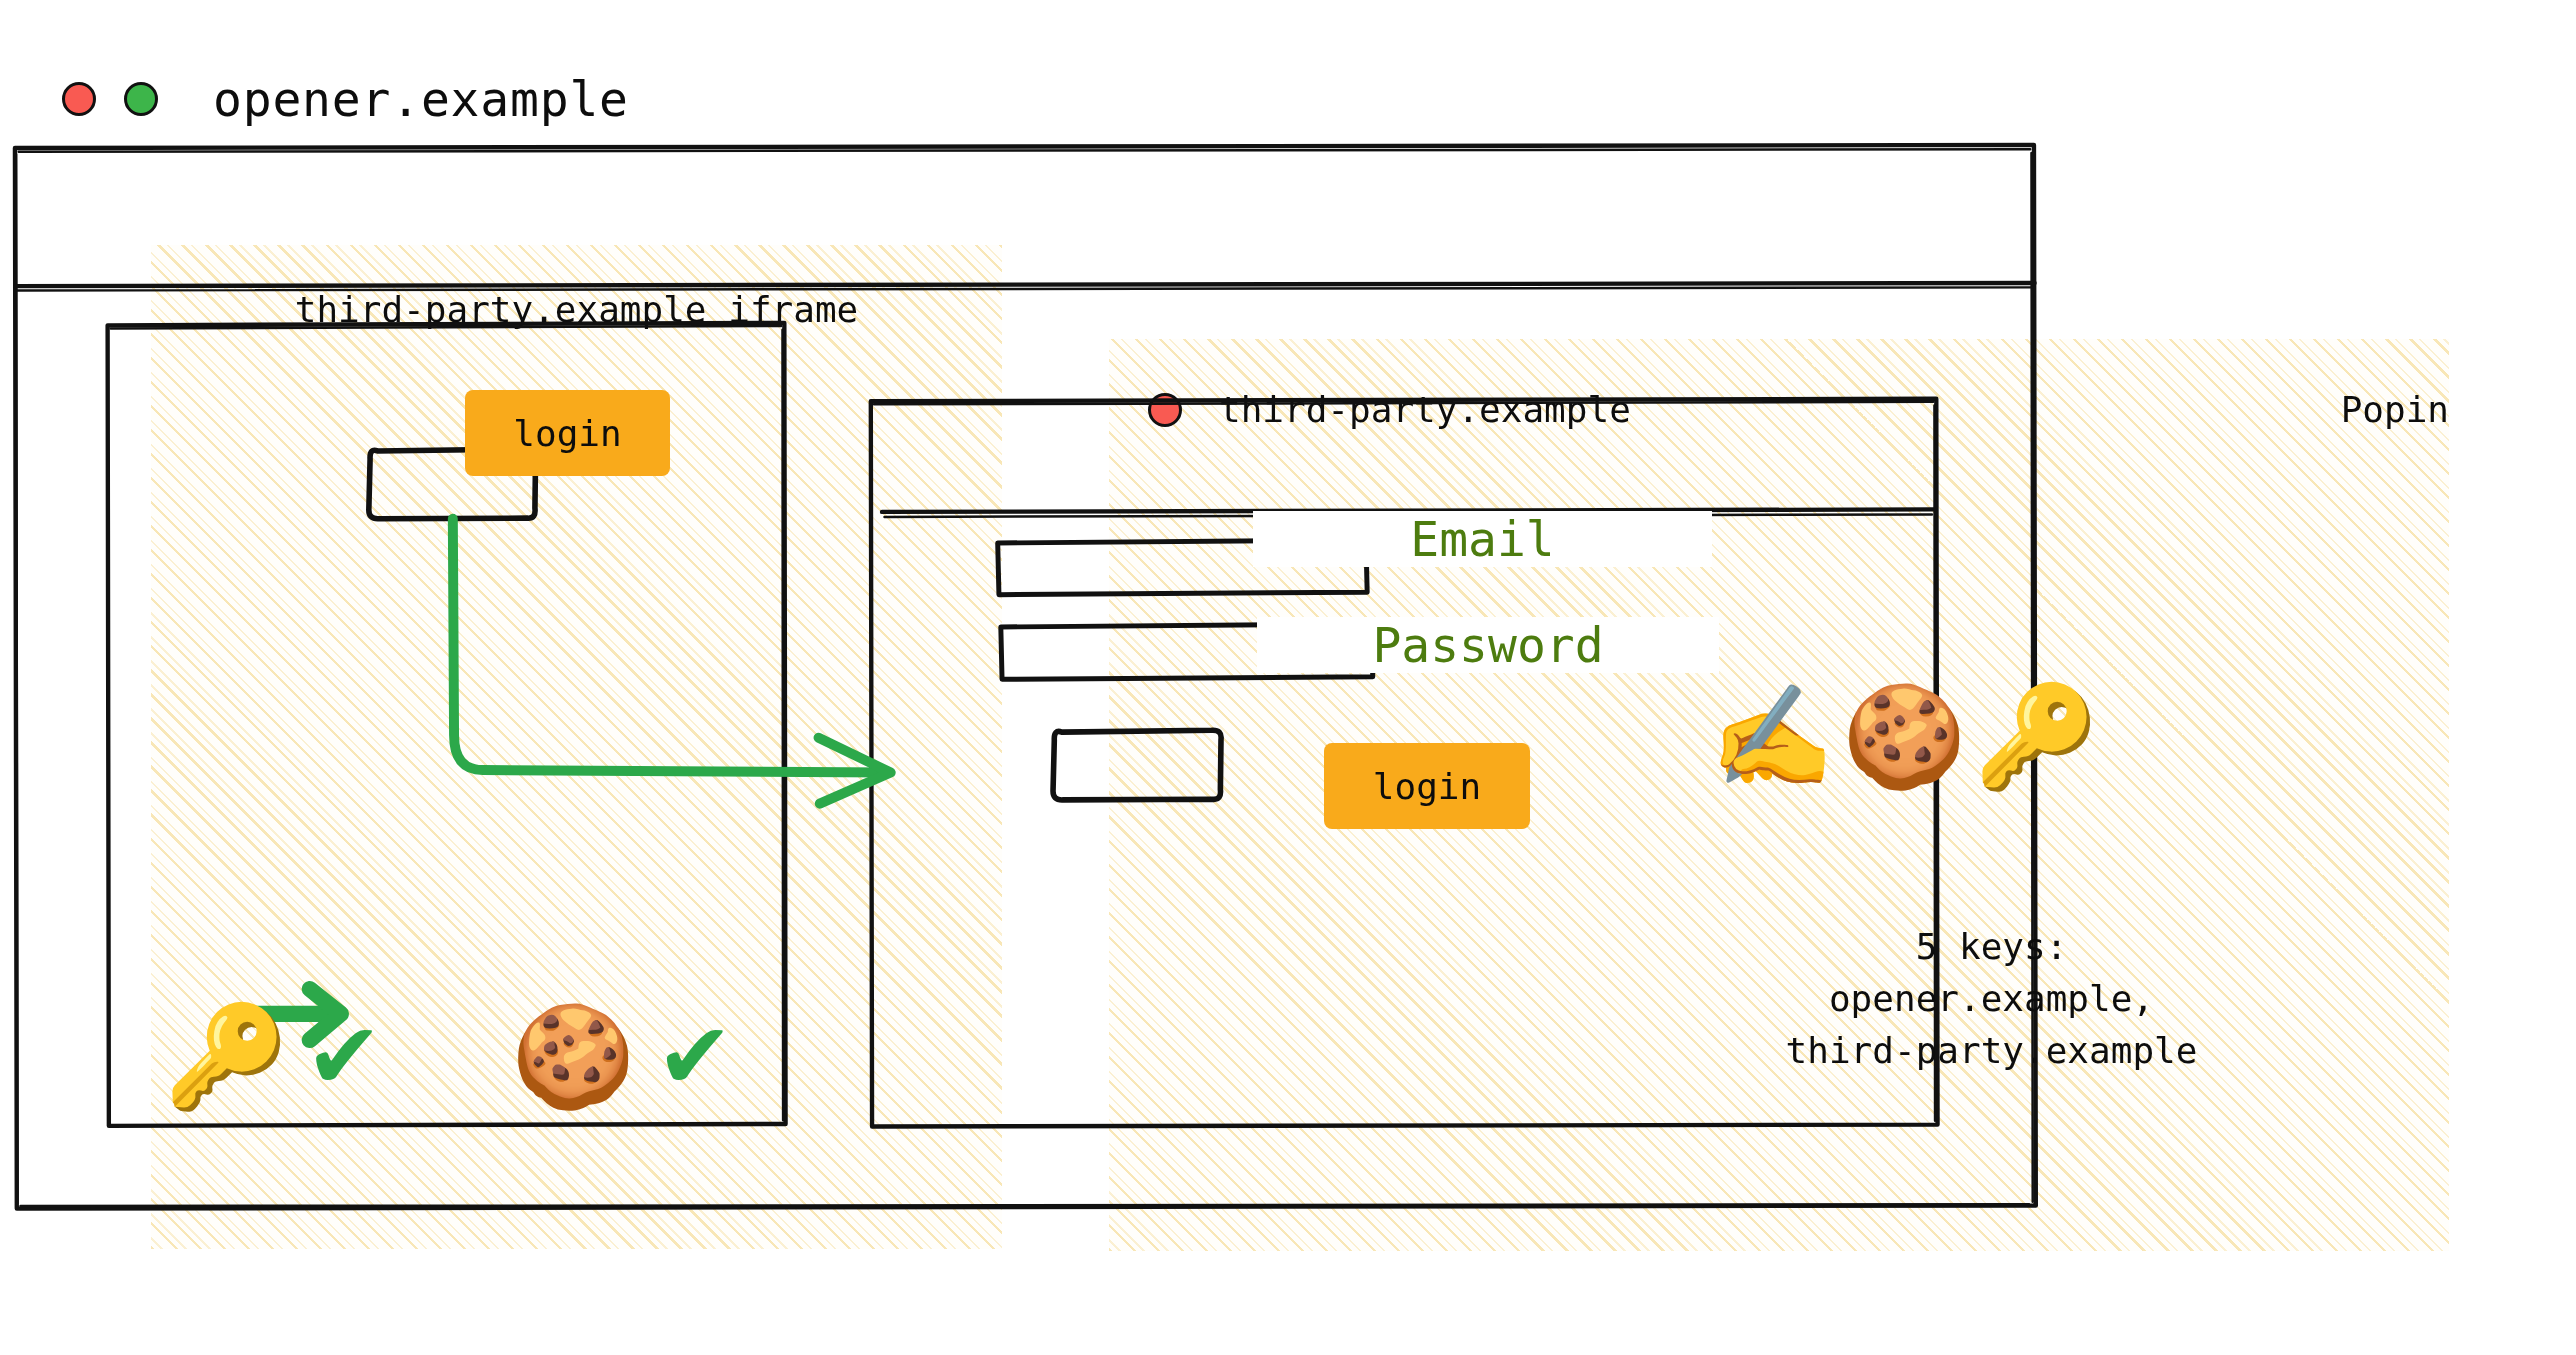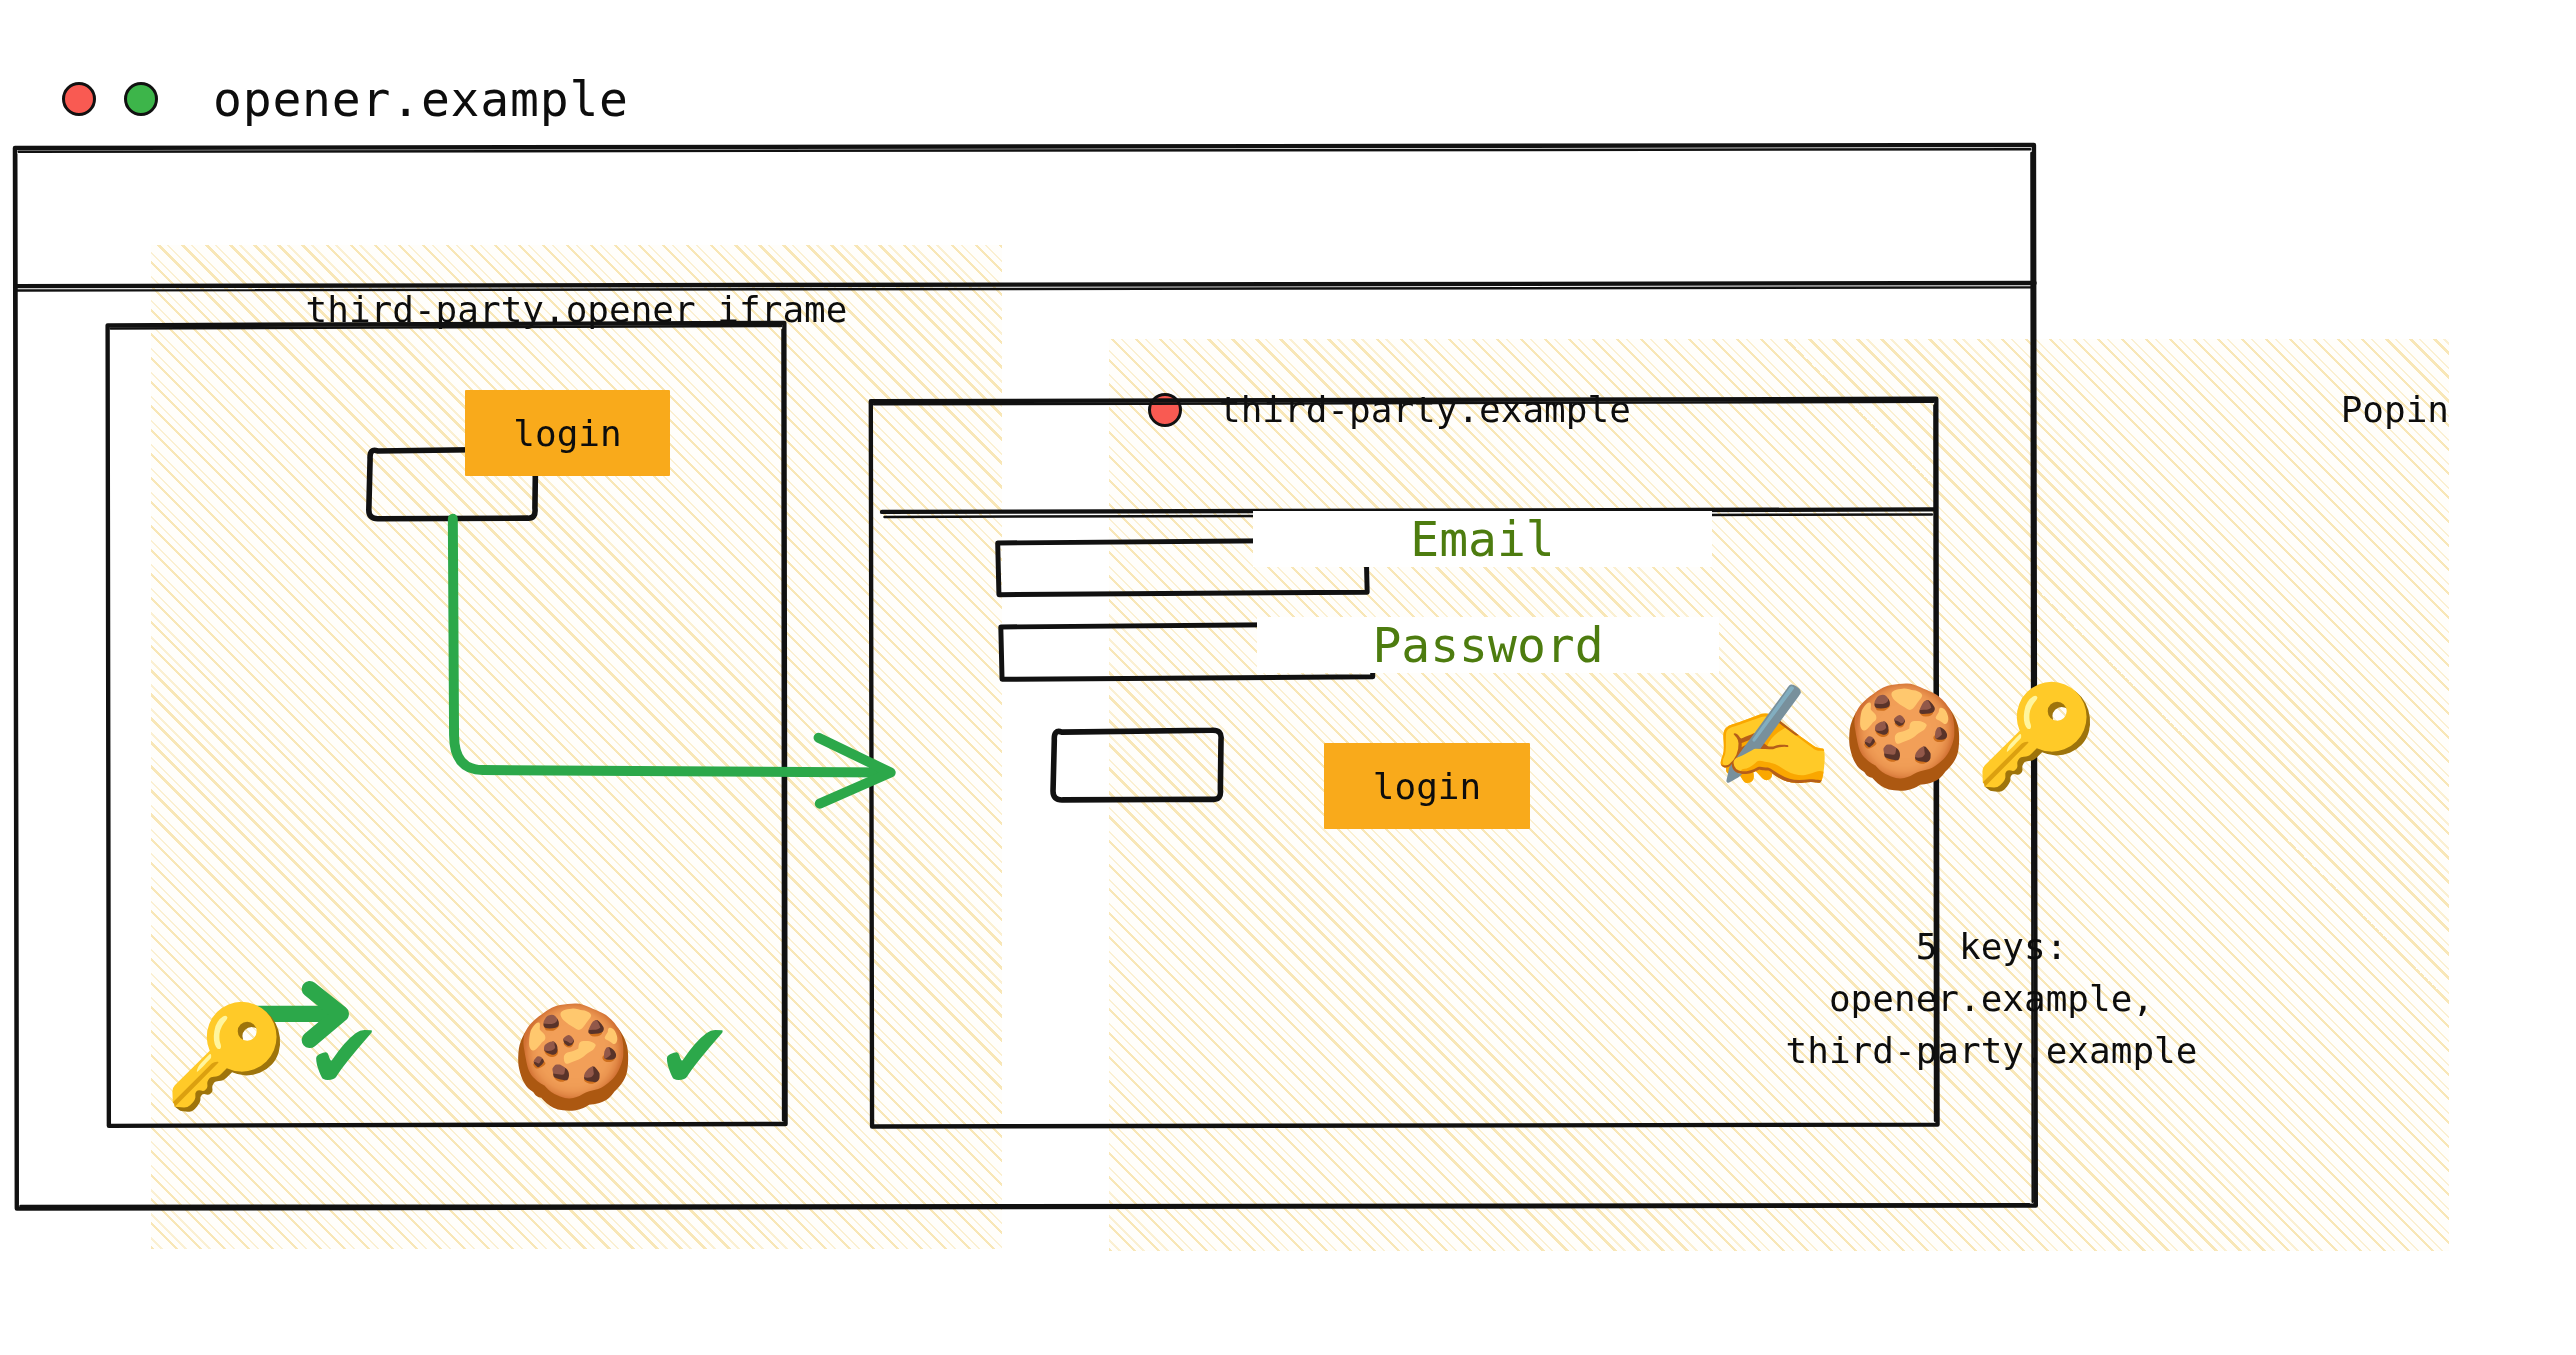--- a/index.html
+++ b/index.html
@@ -54,21 +54,21 @@
   }
 
   
   .btn-login{
     position:absolute;
     background:#f9aa1b;
     color:#0d0d0d;
     display:flex;align-items:center;justify-content:center;
     font-size:36px;
     font-family:"DejaVu Sans Mono",monospace;
-    border-radius:1px;
+    border-radius:8px;
     z-index:6;
   }
   .iframe-login{left:465px;top:390px;width:205px;height:86px;}
   .popup-login{left:1324px;top:743px;width:206px;height:86px;}
 
   
   .popup-panel{
     position:absolute;left:1092px;top:328px;width:1340px;height:912px;
   }
   .popup-head{
@@ -122,21 +122,21 @@
 
     <div class="titlebar">
       <div class="dots">
         <span class="dot red"></span>
         <span class="dot green"></span>
       </div>
       <div class="win-title">opener.example</div>
     </div>
 
     <div class="iframe-panel hatched">
-      <div class="iframe-title">third-party.opener iframe</div>
+      <div class="iframe-title">third-party.example iframe</div>
     </div>
 
     <div class="popup-panel hatched">
       <div class="popup-head">
         <span class="popup-dot"></span>
         <span class="popup-host">third-party.example</span>
         <span class="popup-kind">Popin</span>
       </div>
     </div>
   </div>

